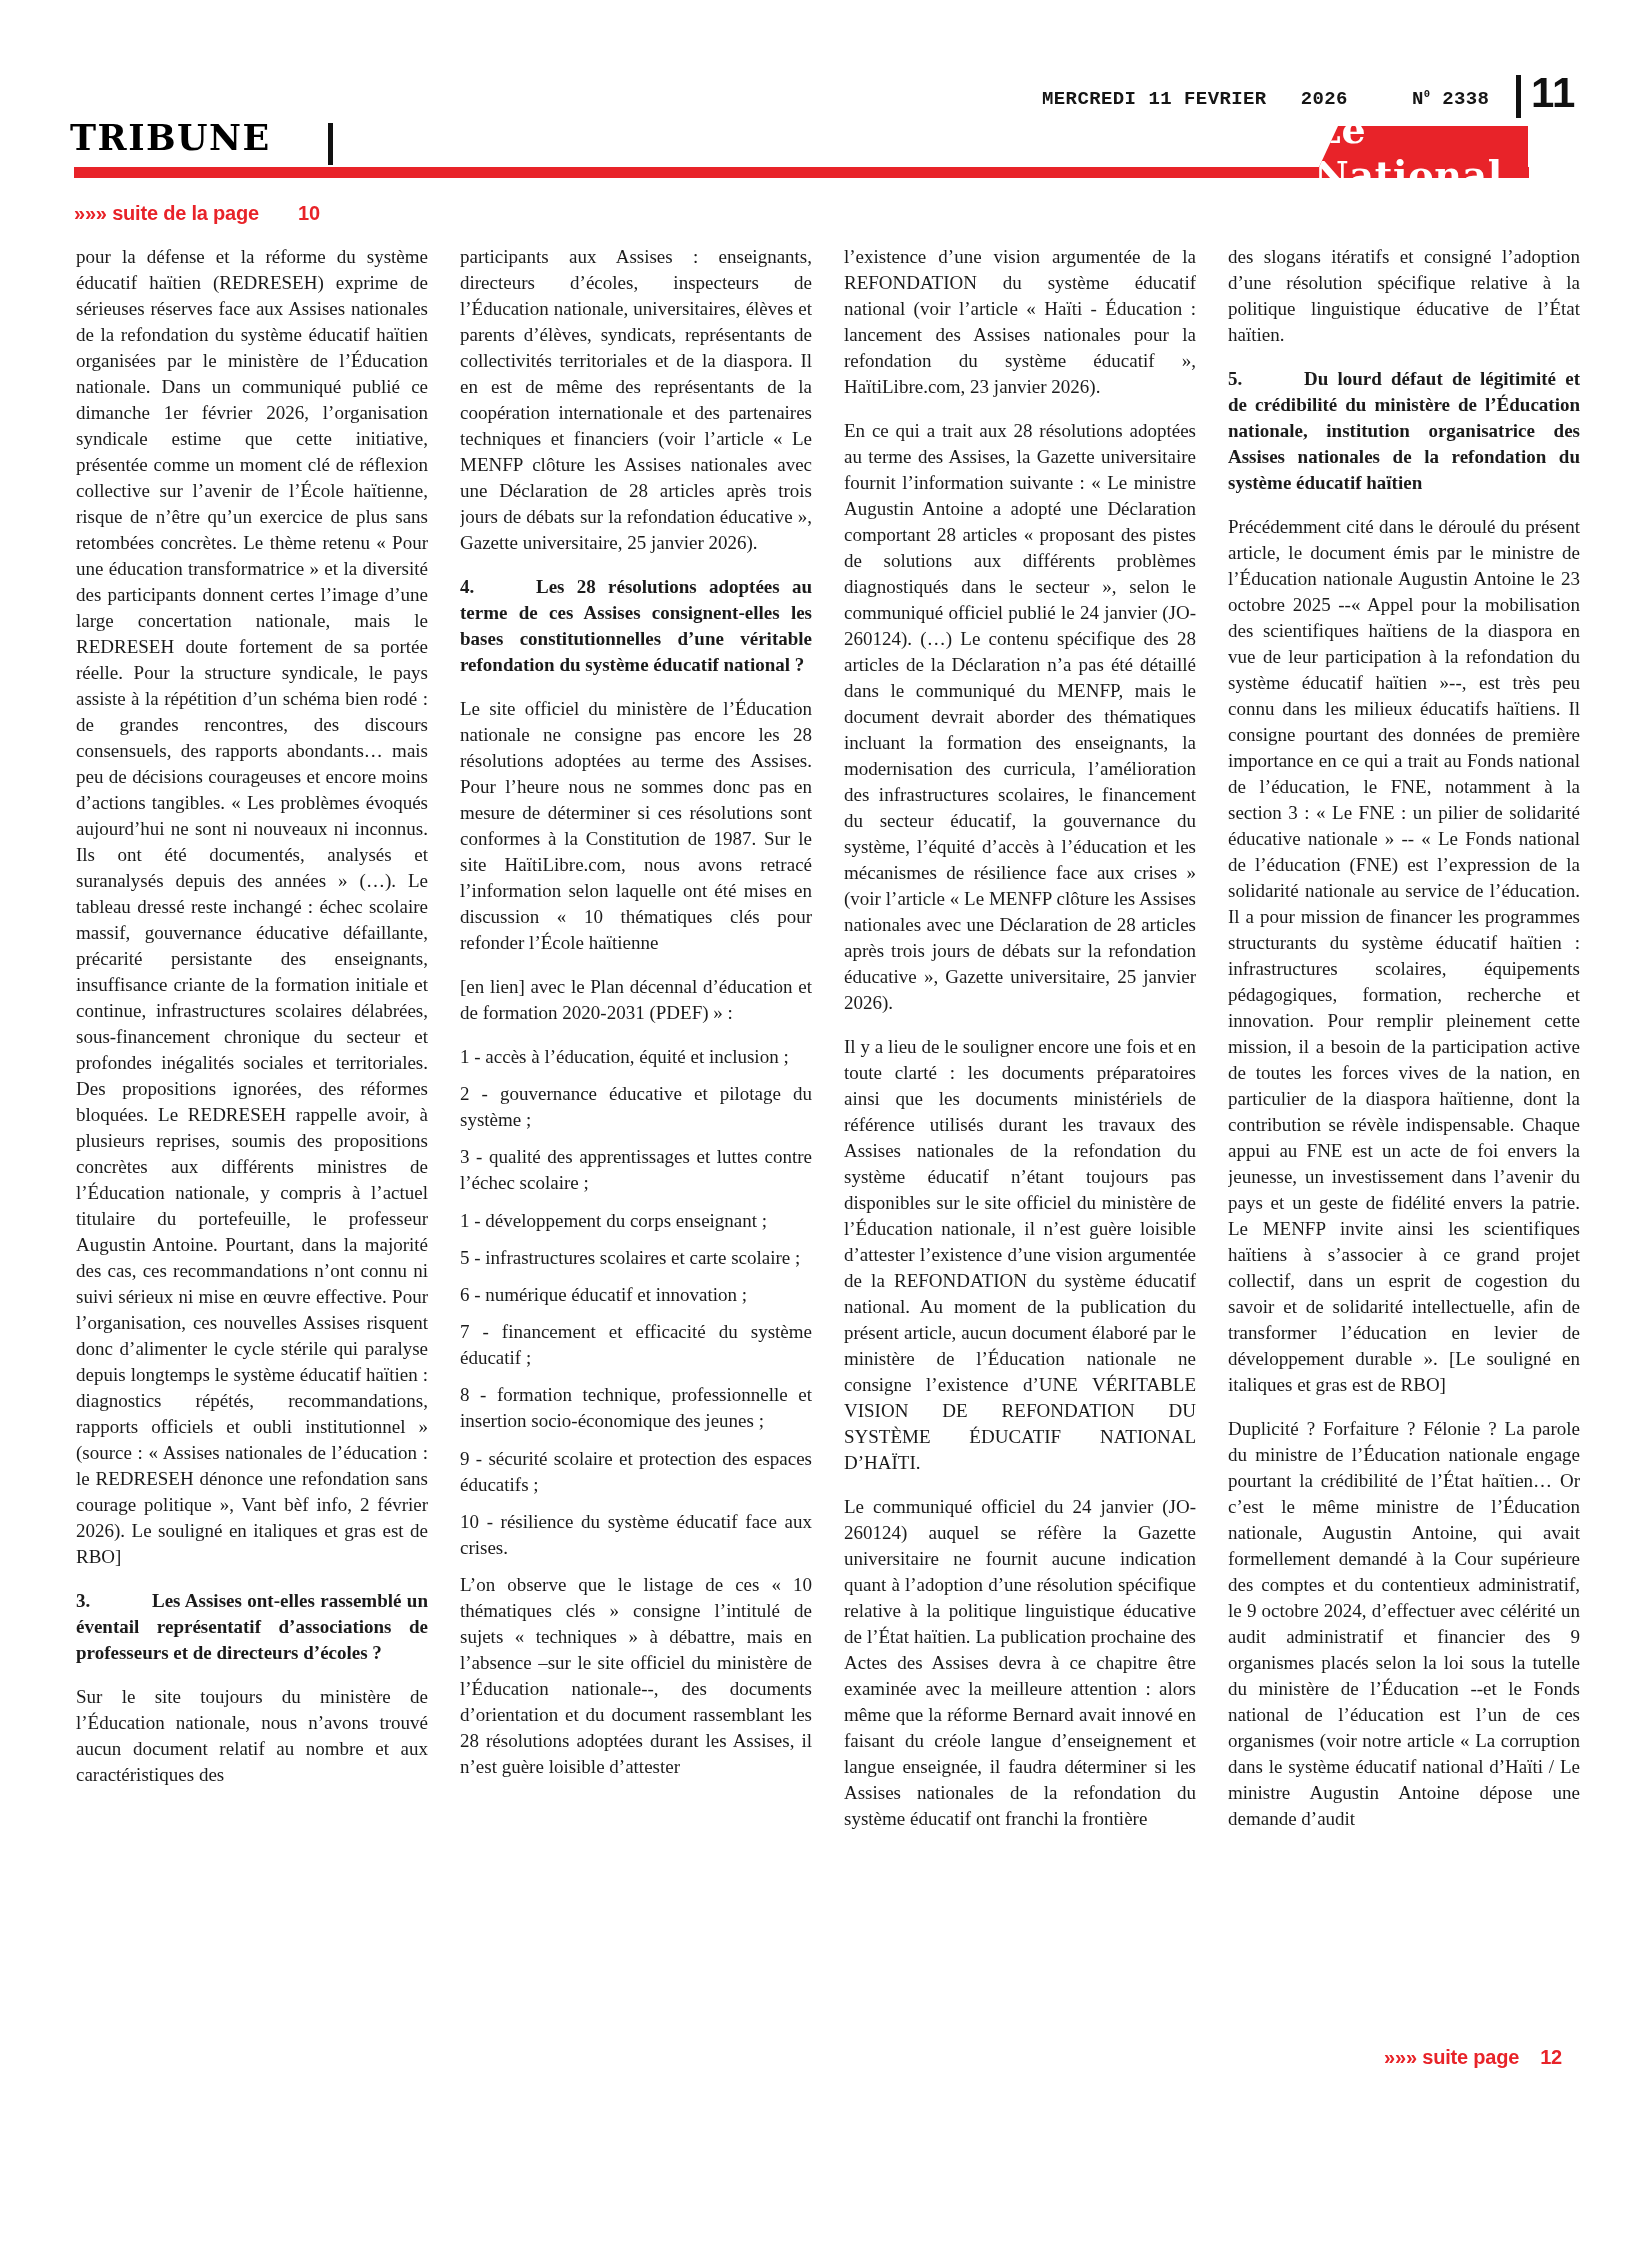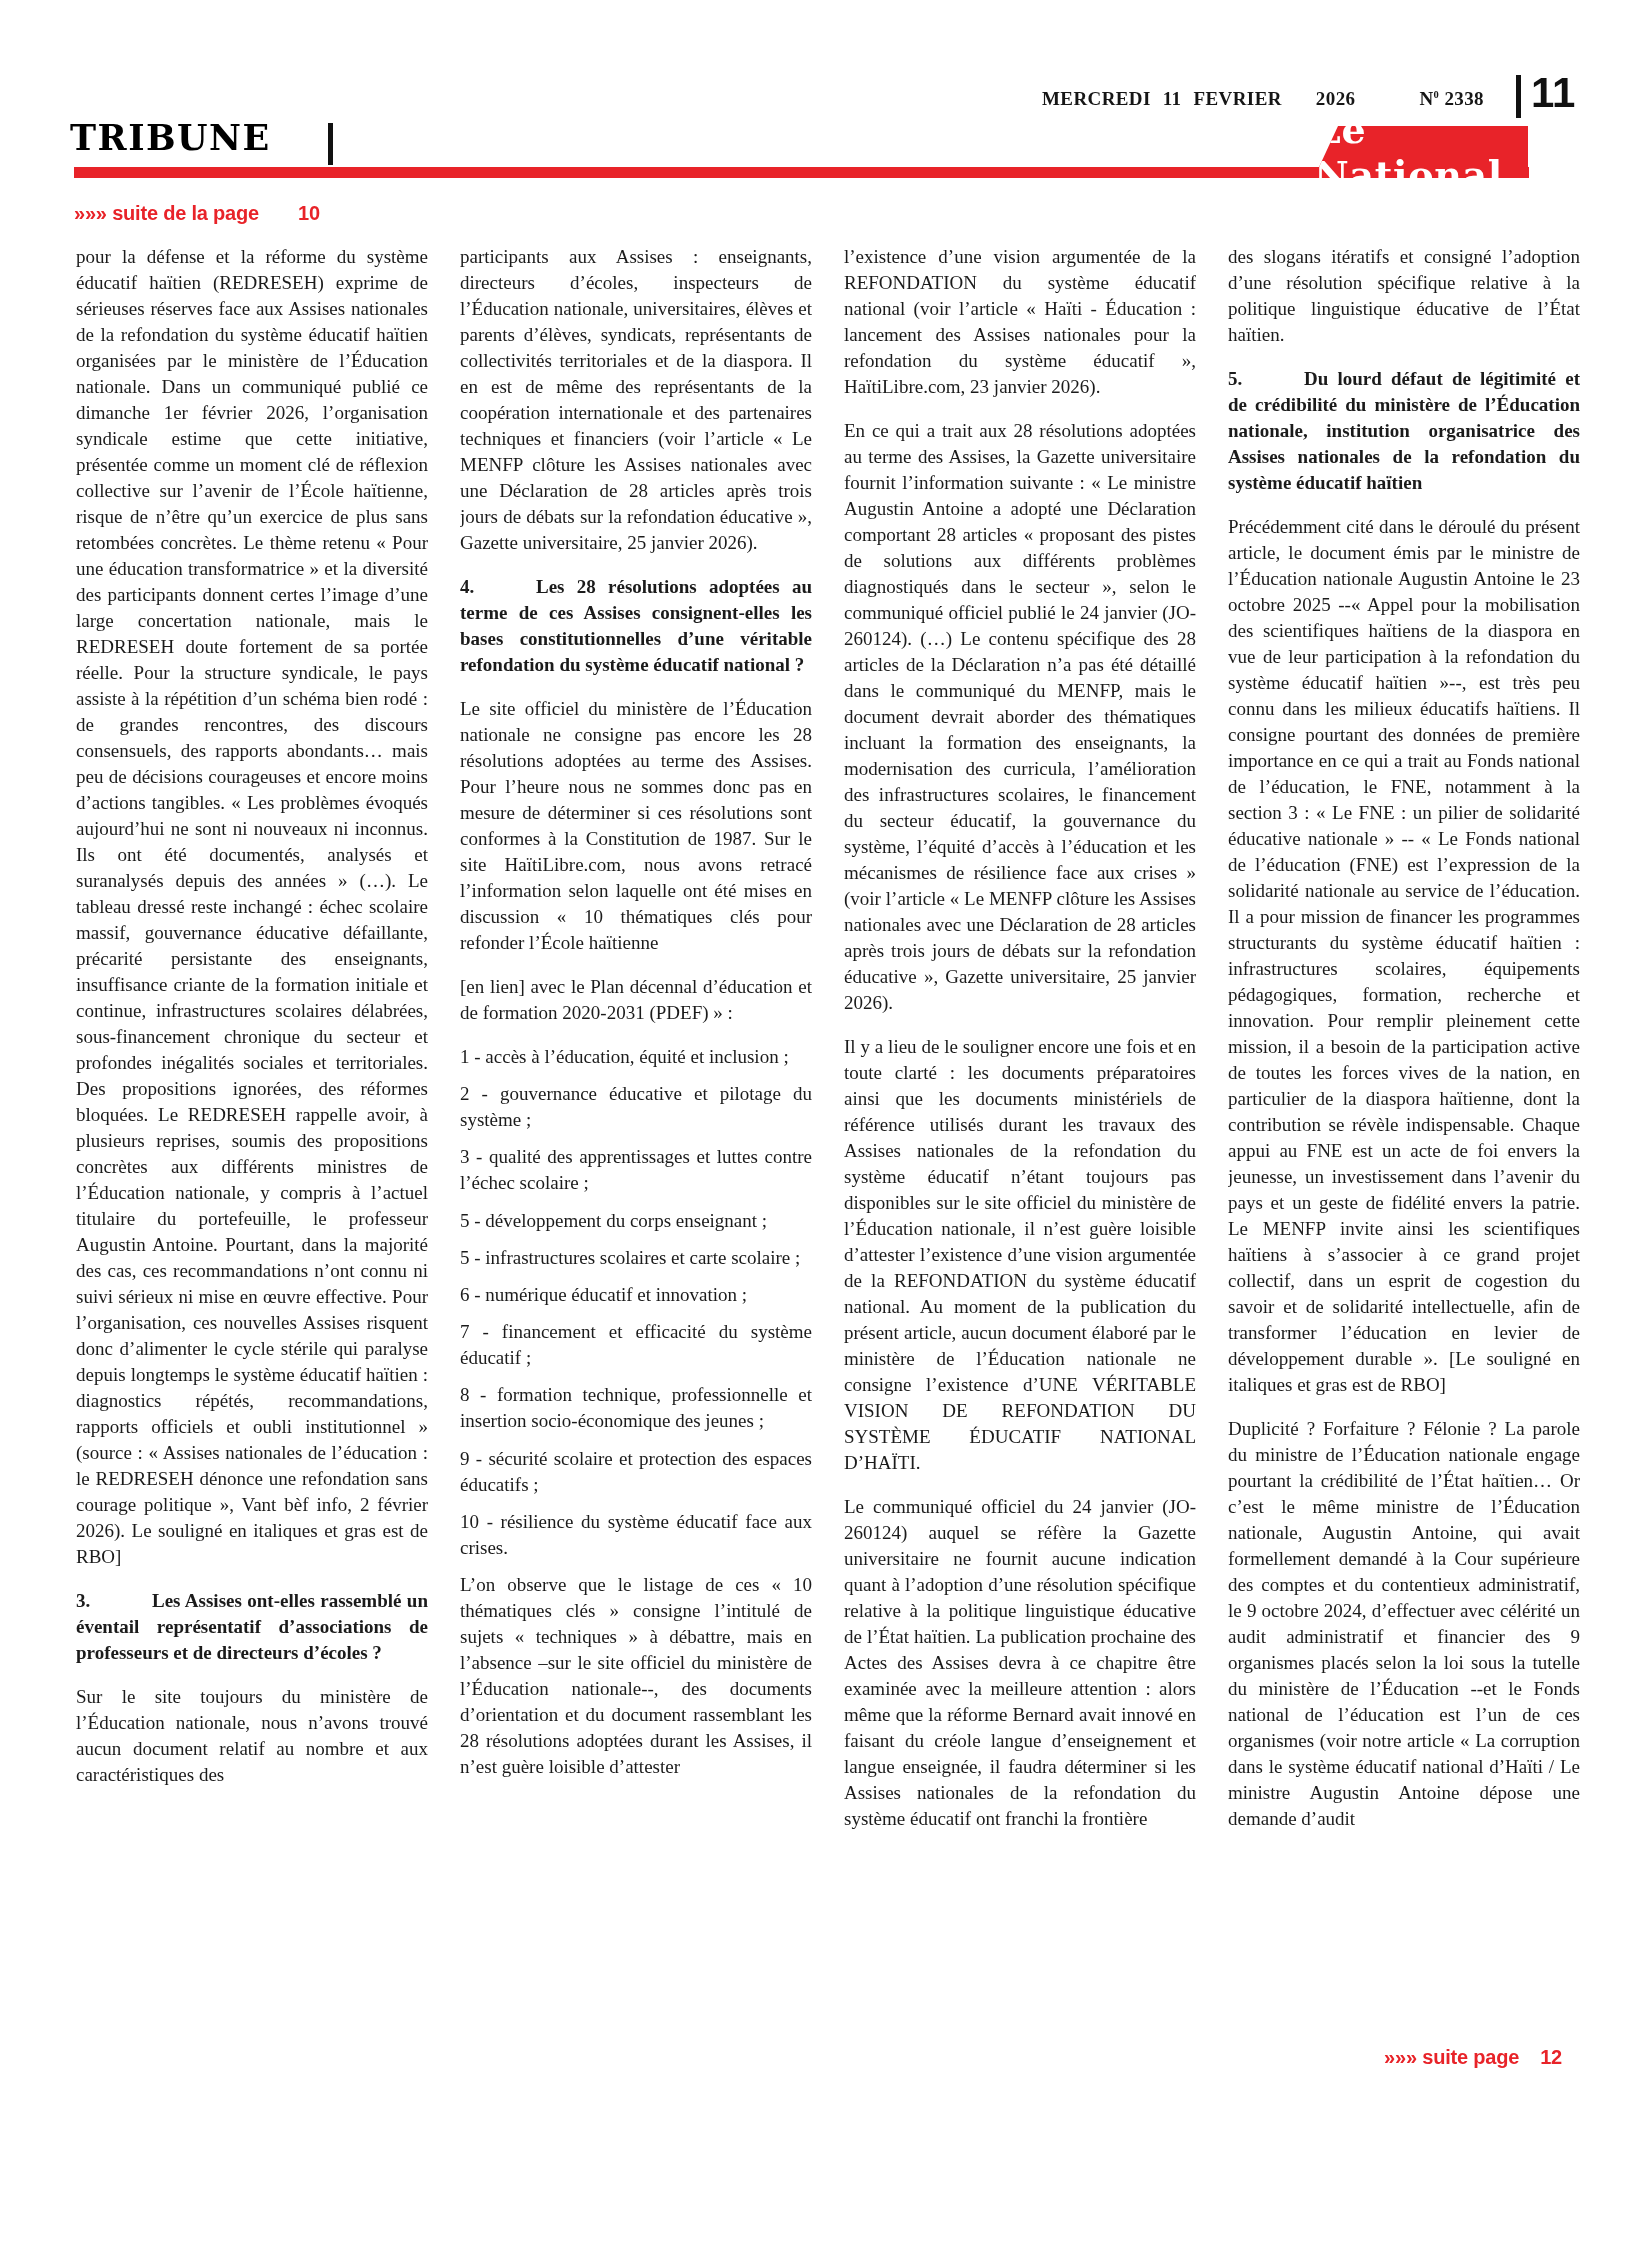--- a/index.html
+++ b/index.html
@@ -1,20 +1,20 @@
 <!DOCTYPE html>
 <html lang="fr" style="font-size:12px"><head>
 <meta charset="utf-8">
 <style>
   html,body{margin:0;padding:0;background:#888;}
   .page{position:relative;width:1650px;height:2250px;background:#ffffff;overflow:hidden;
         font-family:"Liberation Serif",serif;color:#1b1b1b;}
   
   .dateline{position:absolute;left:1042px;top:88px;width:420px;display:flex;align-items:baseline;
-            font-family:Liberation Serif, serif;font-weight:bold;font-size:19px;letter-spacing:0.4px;color:#161616;}
+            font-family:Liberation Mono, monospace;font-weight:bold;font-size:19px;letter-spacing:0.4px;color:#161616;}
   .dateline .d1{margin-right:12px;} .dateline .d2{margin-right:12px;} .dateline .d3{margin-right:34px;}
   .dateline .d4{margin-right:64px;} .issue{white-space:nowrap;}
   .issue sup{font-size:10.5px;}
   .pnum-bar{position:absolute;left:1516px;top:75px;width:5.2px;height:43px;background:#111;}
   .pagenum{position:absolute;left:1531px;top:69px;font-family:"Liberation Sans",sans-serif;
            font-weight:bold;font-size:42px;color:#111;}
   .tribune{position:absolute;left:70px;top:117px;font-family:"DejaVu Serif",serif;font-weight:bold;
            font-size:35px;letter-spacing:1.5px;color:#000000;}
   .tribune-bar{position:absolute;left:328px;top:123px;width:5.2px;height:42px;background:#111;}
   .red-band{position:absolute;left:74px;top:167px;width:1455px;height:11.2px;}
@@ -71,21 +71,21 @@
         <p class="para">Sur le site toujours du ministère de l’Éducation nationale, nous n’avons trouvé aucun document relatif au nombre et aux caractéristiques des</p>
       </div>
       <div class="col">
         <p class="para">participants aux Assises : enseignants, directeurs d’écoles, inspecteurs de l’Éducation nationale, universitaires, élèves et parents d’élèves, syndicats, représentants de collectivités territoriales et de la diaspora. Il en est de même des représentants de la coopération internationale et des partenaires techniques et financiers (voir l’article « Le MENFP clôture les Assises nationales avec une Déclaration de 28 articles après trois jours de débats sur la refondation éducative », Gazette universitaire, 25 janvier 2026).</p>
         <p class="h"><span class="hnum">4.</span>Les 28 résolutions adoptées au terme de ces Assises consignent-elles les bases constitutionnelles d’une véritable refondation du système éducatif national ?</p>
         <p class="para">Le site officiel du ministère de l’Éducation nationale ne consigne pas encore les 28 résolutions adoptées au terme des Assises. Pour l’heure nous ne sommes donc pas en mesure de déterminer si ces résolutions sont conformes à la Constitution de 1987. Sur le site HaïtiLibre.com, nous avons retracé l’information selon laquelle ont été mises en discussion « 10 thématiques clés pour refonder l’École haïtienne</p>
         <p class="para">[en lien] avec le Plan décennal d’éducation et de formation 2020-2031 (PDEF) » :</p>
         <p class="li">1 - accès à l’éducation, équité et inclusion ;</p>
         <p class="li">2 - gouvernance éducative et pilotage du système ;</p>
         <p class="li">3 - qualité des apprentissages et luttes contre l’échec scolaire ;</p>
-        <p class="li">5 - développement du corps enseignant ;</p>
+        <p class="li">1 - développement du corps enseignant ;</p>
         <p class="li">5 - infrastructures scolaires et carte scolaire ;</p>
         <p class="li">6 - numérique éducatif et innovation ;</p>
         <p class="li">7 - financement et efficacité du système éducatif ;</p>
         <p class="li">8 - formation technique, professionnelle et insertion socio-économique des jeunes ;</p>
         <p class="li">9 - sécurité scolaire et protection des espaces éducatifs ;</p>
         <p class="li">10 - résilience du système éducatif face aux crises.</p>
         <p class="para">L’on observe que le listage de ces « 10 thématiques clés » consigne l’intitulé de sujets « techniques » à débattre, mais en l’absence –sur le site officiel du ministère de l’Éducation nationale--, des documents d’orientation et du document rassemblant les 28 résolutions adoptées durant les Assises, il n’est guère loisible d’attester</p>
       </div>
       <div class="col">
         <p class="para">l’existence d’une vision argumentée de la REFONDATION du système éducatif national (voir l’article « Haïti - Éducation : lancement des Assises nationales pour la refondation du système éducatif », HaïtiLibre.com, 23 janvier 2026).</p>

